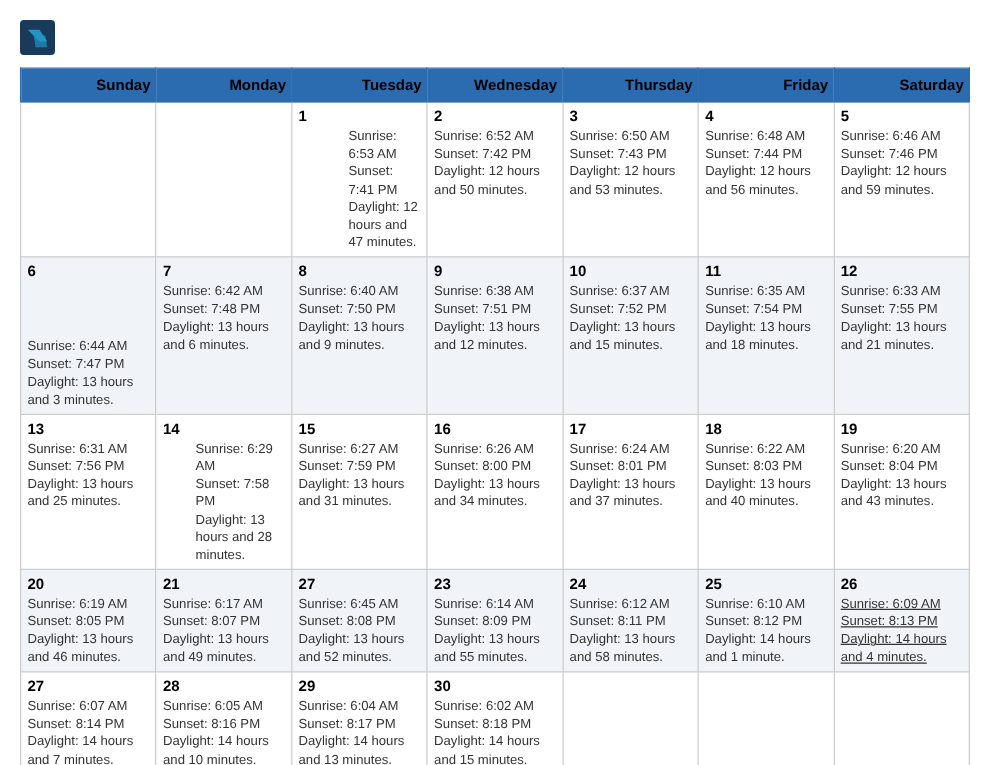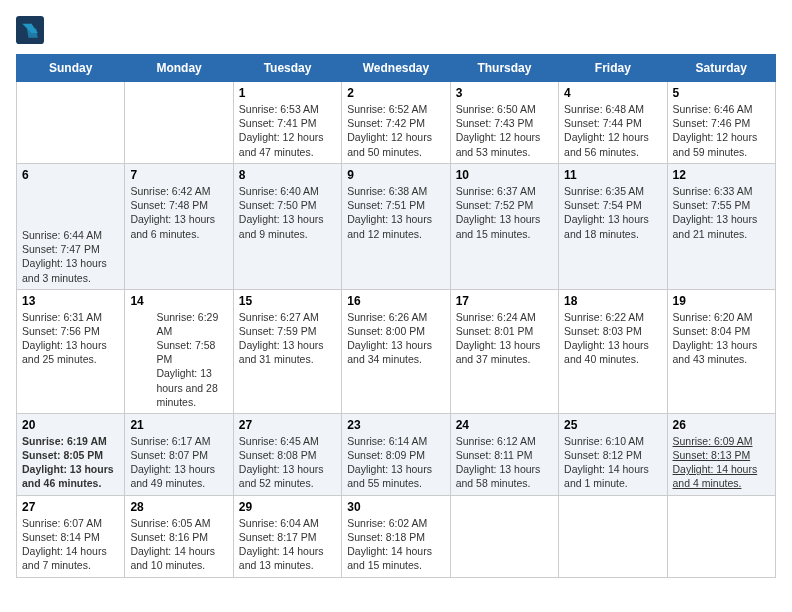--- a/index.html
+++ b/index.html
@@ -46,26 +46,26 @@
       font-size: 14px;
       color: #333;
     }
     table {
       width: 100%;
       border-collapse: collapse;
       font-size: 11px;
     }
     thead tr th {
       background: #2b6cb0;
-      color: #ffffff;
+      color: #000000;
       font-weight: bold;
       font-size: 12px;
       padding: 6px 4px;
       border: 1px solid #2b6cb0;
-      text-align: center;
+      text-align: right;
     }
     tbody tr td {
       border: 1px solid #ccc;
       vertical-align: top;
       padding: 4px 5px;
       height: 82px;
       width: calc(100% / 7);
       background: #fff;
     }
     tbody tr:nth-child(even) td {
@@ -118,21 +118,21 @@
         <th>Friday</th>
         <th>Saturday</th>
       </tr>
   </thead>
   <tbody id="calendar-body">
   <tr>
         <td class="empty-cell"></td>
         <td class="empty-cell"></td>
         <td>
           <div class="day-number">1</div>
-          <div class="day-info" style="white-space: pre-line;">Sunrise: 6:53 AM
+          <div class="day-info" style="white-space: pre-line; margin-left: 40px;">Sunrise: 6:53 AM
 Sunset: 7:41 PM
 Daylight: 12 hours and 47 minutes.</div>
         </td>
         <td>
           <div class="day-number">2</div>
           <div class="day-info" style="white-space: pre-line;">Sunrise: 6:52 AM
 Sunset: 7:42 PM
 Daylight: 12 hours and 50 minutes.</div>
         </td>
         <td>
@@ -238,21 +238,21 @@
         <td>
           <div class="day-number">19</div>
           <div class="day-info" style="white-space: pre-line;">Sunrise: 6:20 AM
 Sunset: 8:04 PM
 Daylight: 13 hours and 43 minutes.</div>
         </td>
       </tr>
       <tr>
         <td>
           <div class="day-number">20</div>
-          <div class="day-info" style="white-space: pre-line; font-weight: bold;">Sunrise: 6:19 AM
+          <div class="day-info" style="white-space: pre-line;">Sunrise: 6:19 AM
 Sunset: 8:05 PM
 Daylight: 13 hours and 46 minutes.</div>
         </td>
         <td>
           <div class="day-number">21</div>
           <div class="day-info" style="white-space: pre-line;">Sunrise: 6:17 AM
 Sunset: 8:07 PM
 Daylight: 13 hours and 49 minutes.</div>
         </td>
         <td>

